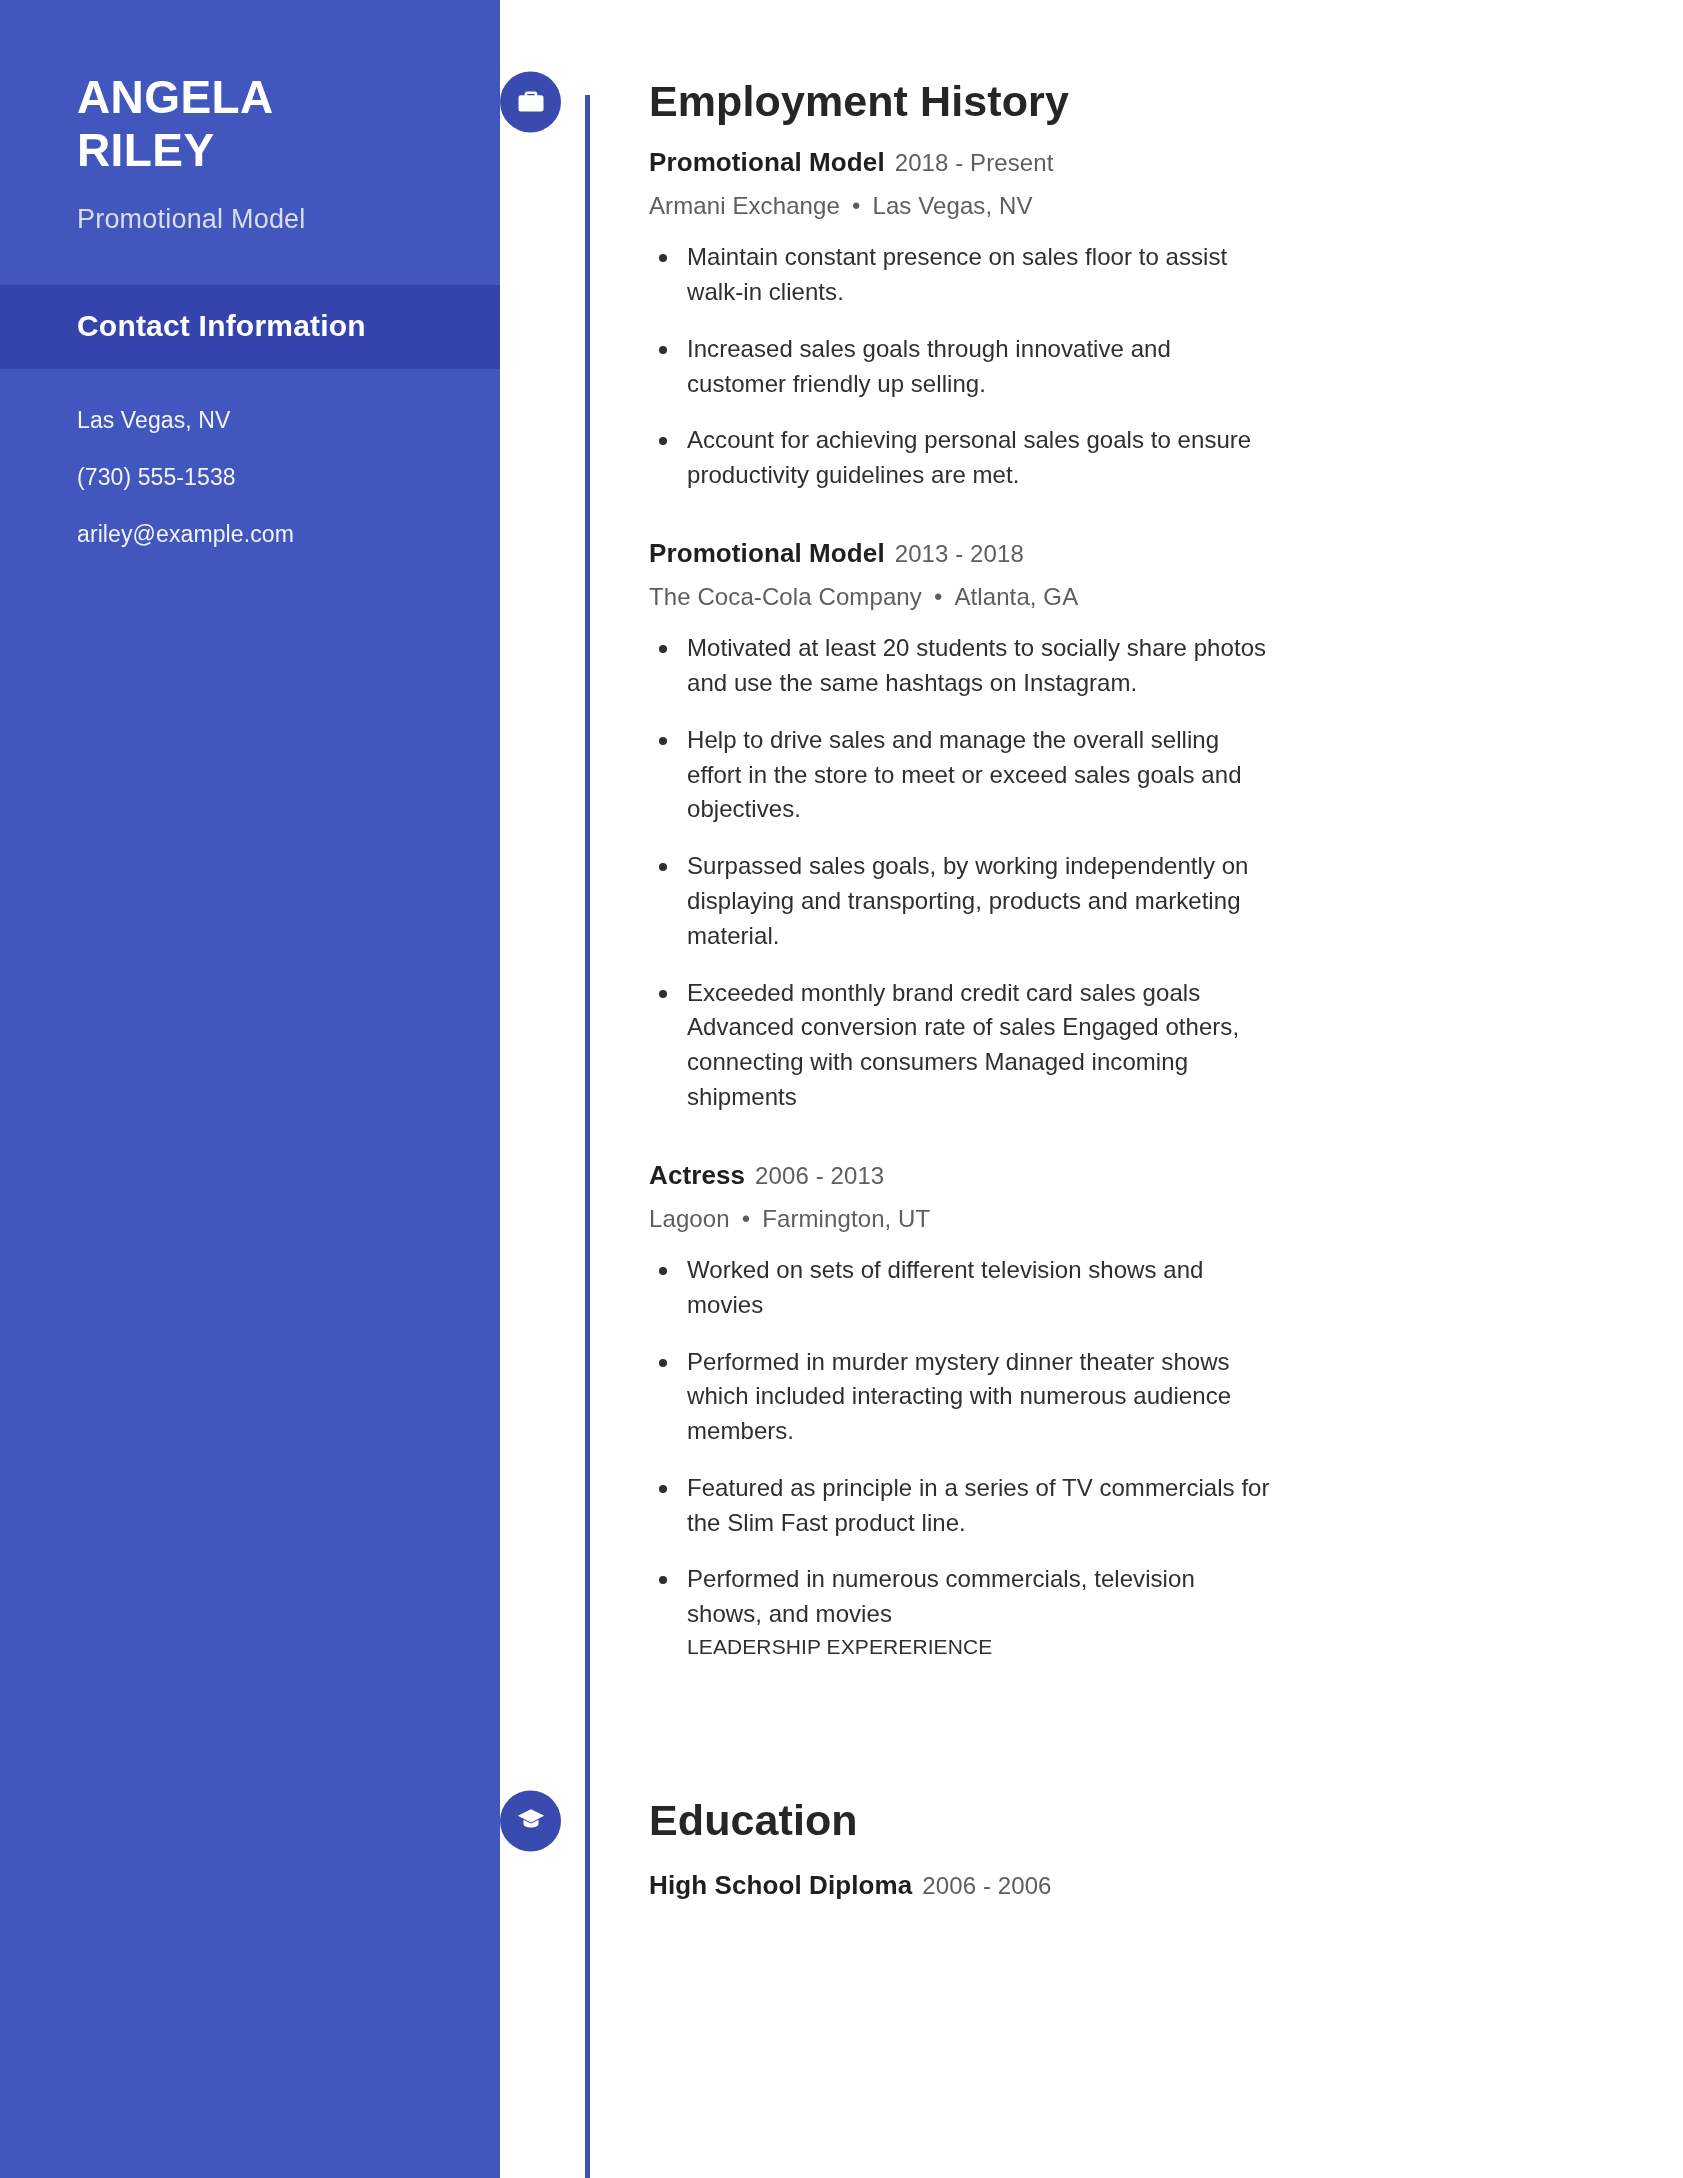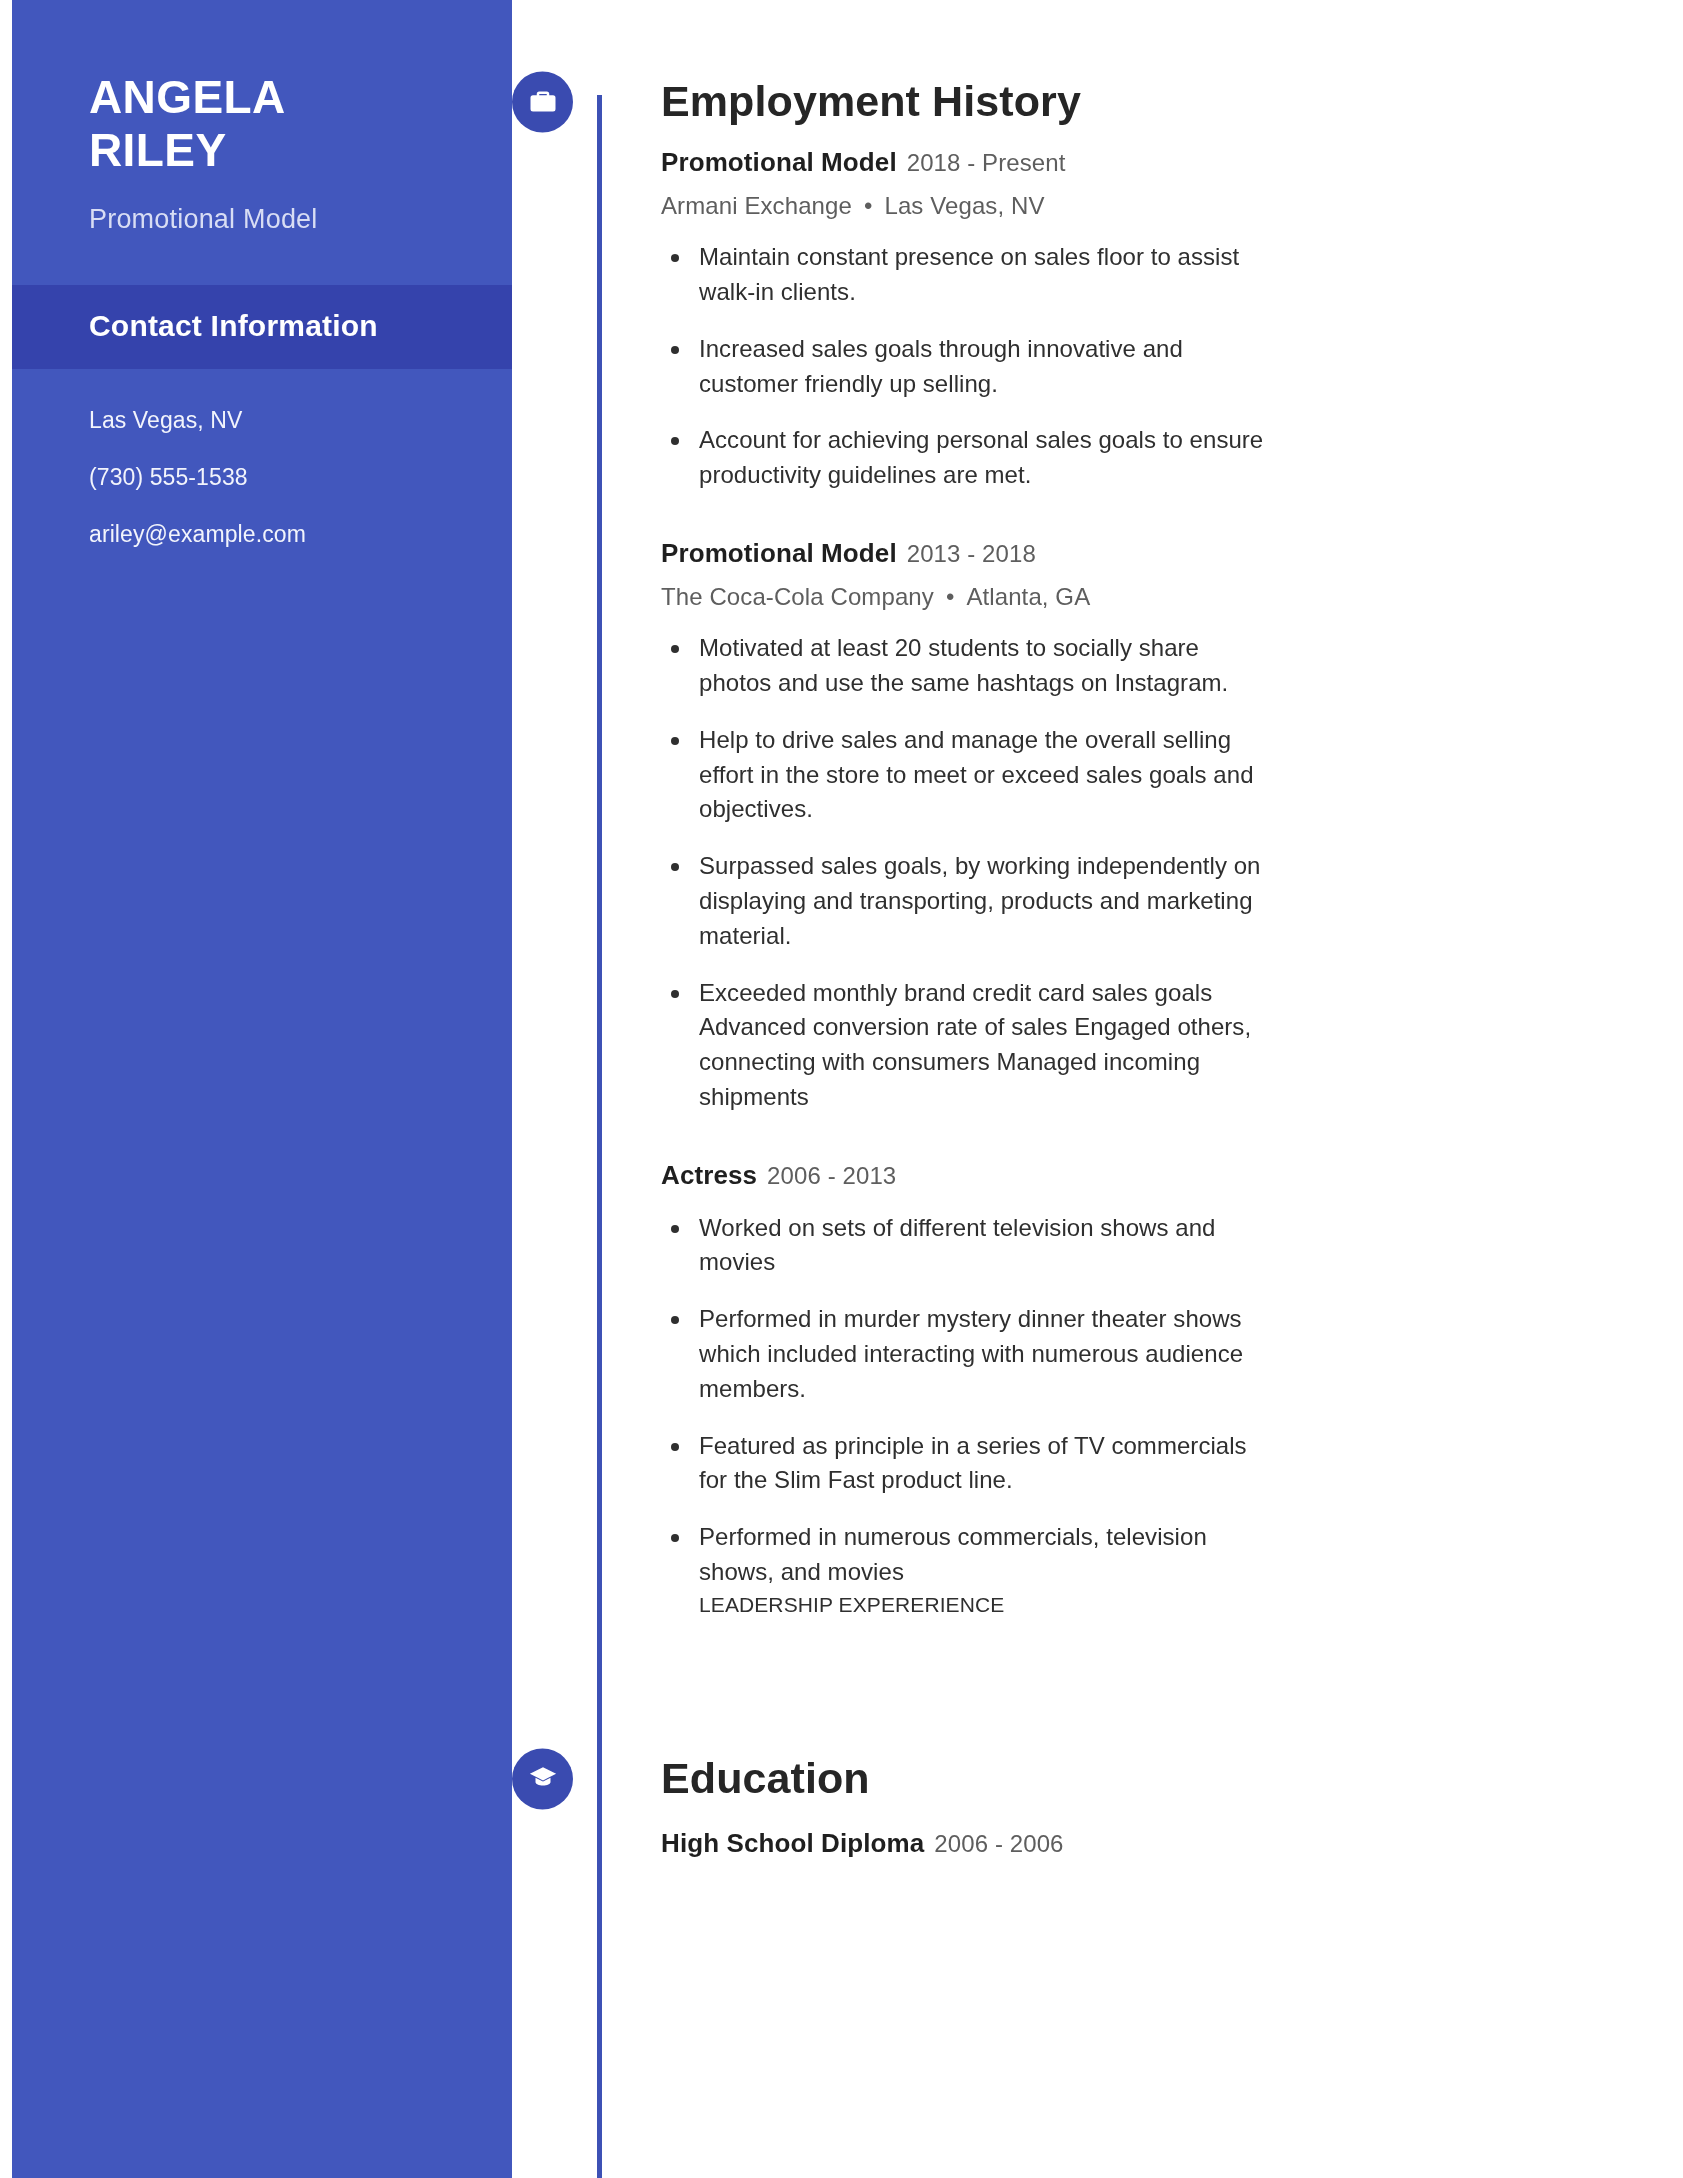--- a/index.html
+++ b/index.html
@@ -15,21 +15,20 @@
     color: #2b2b2b;
     overflow: hidden;
   }
   .page {
     position: relative;
     width: 1340px;
     height: 2178px;
     display: flex;
     box-sizing: border-box;
     background: #ffffff;
-    padding-left: 12px;
   }
 
   
   .sidebar {
     width: 500px;
     flex: 0 0 500px;
     background: #4257bd;
     color: #ffffff;
     position: relative;
     box-sizing: border-box;
@@ -284,20 +283,23 @@
           <li>Help to drive sales and manage the overall selling effort in the store to meet or exceed sales goals and objectives.</li>
           <li>Surpassed sales goals, by working independently on displaying and transporting, products and marketing material.</li>
           <li>Exceeded monthly brand credit card sales goals Advanced conversion rate of sales Engaged others, connecting with consumers Managed incoming shipments</li>
         </ul>
       </div>
 
       <div class="entry spaced">
         <p class="entry-heading">
           <span class="entry-title">Actress</span><span class="entry-dates">2006 - 2013</span>
         </p>
+        <p class="entry-meta">
+          <span>Lagoon</span><span class="meta-sep">•</span><span>Farmington, UT</span>
+        </p>
         <ul class="bullets">
           <li>Worked on sets of different television shows and movies</li>
           <li>Performed in murder mystery dinner theater shows which included interacting with numerous audience members.</li>
           <li>Featured as principle in a series of TV commercials for the Slim Fast product line.</li>
           <li>
             <span>Performed in numerous commercials, television shows, and movies</span>
             <span class="bullet-sub">LEADERSHIP EXPERERIENCE</span>
           </li>
         </ul>
       </div>

